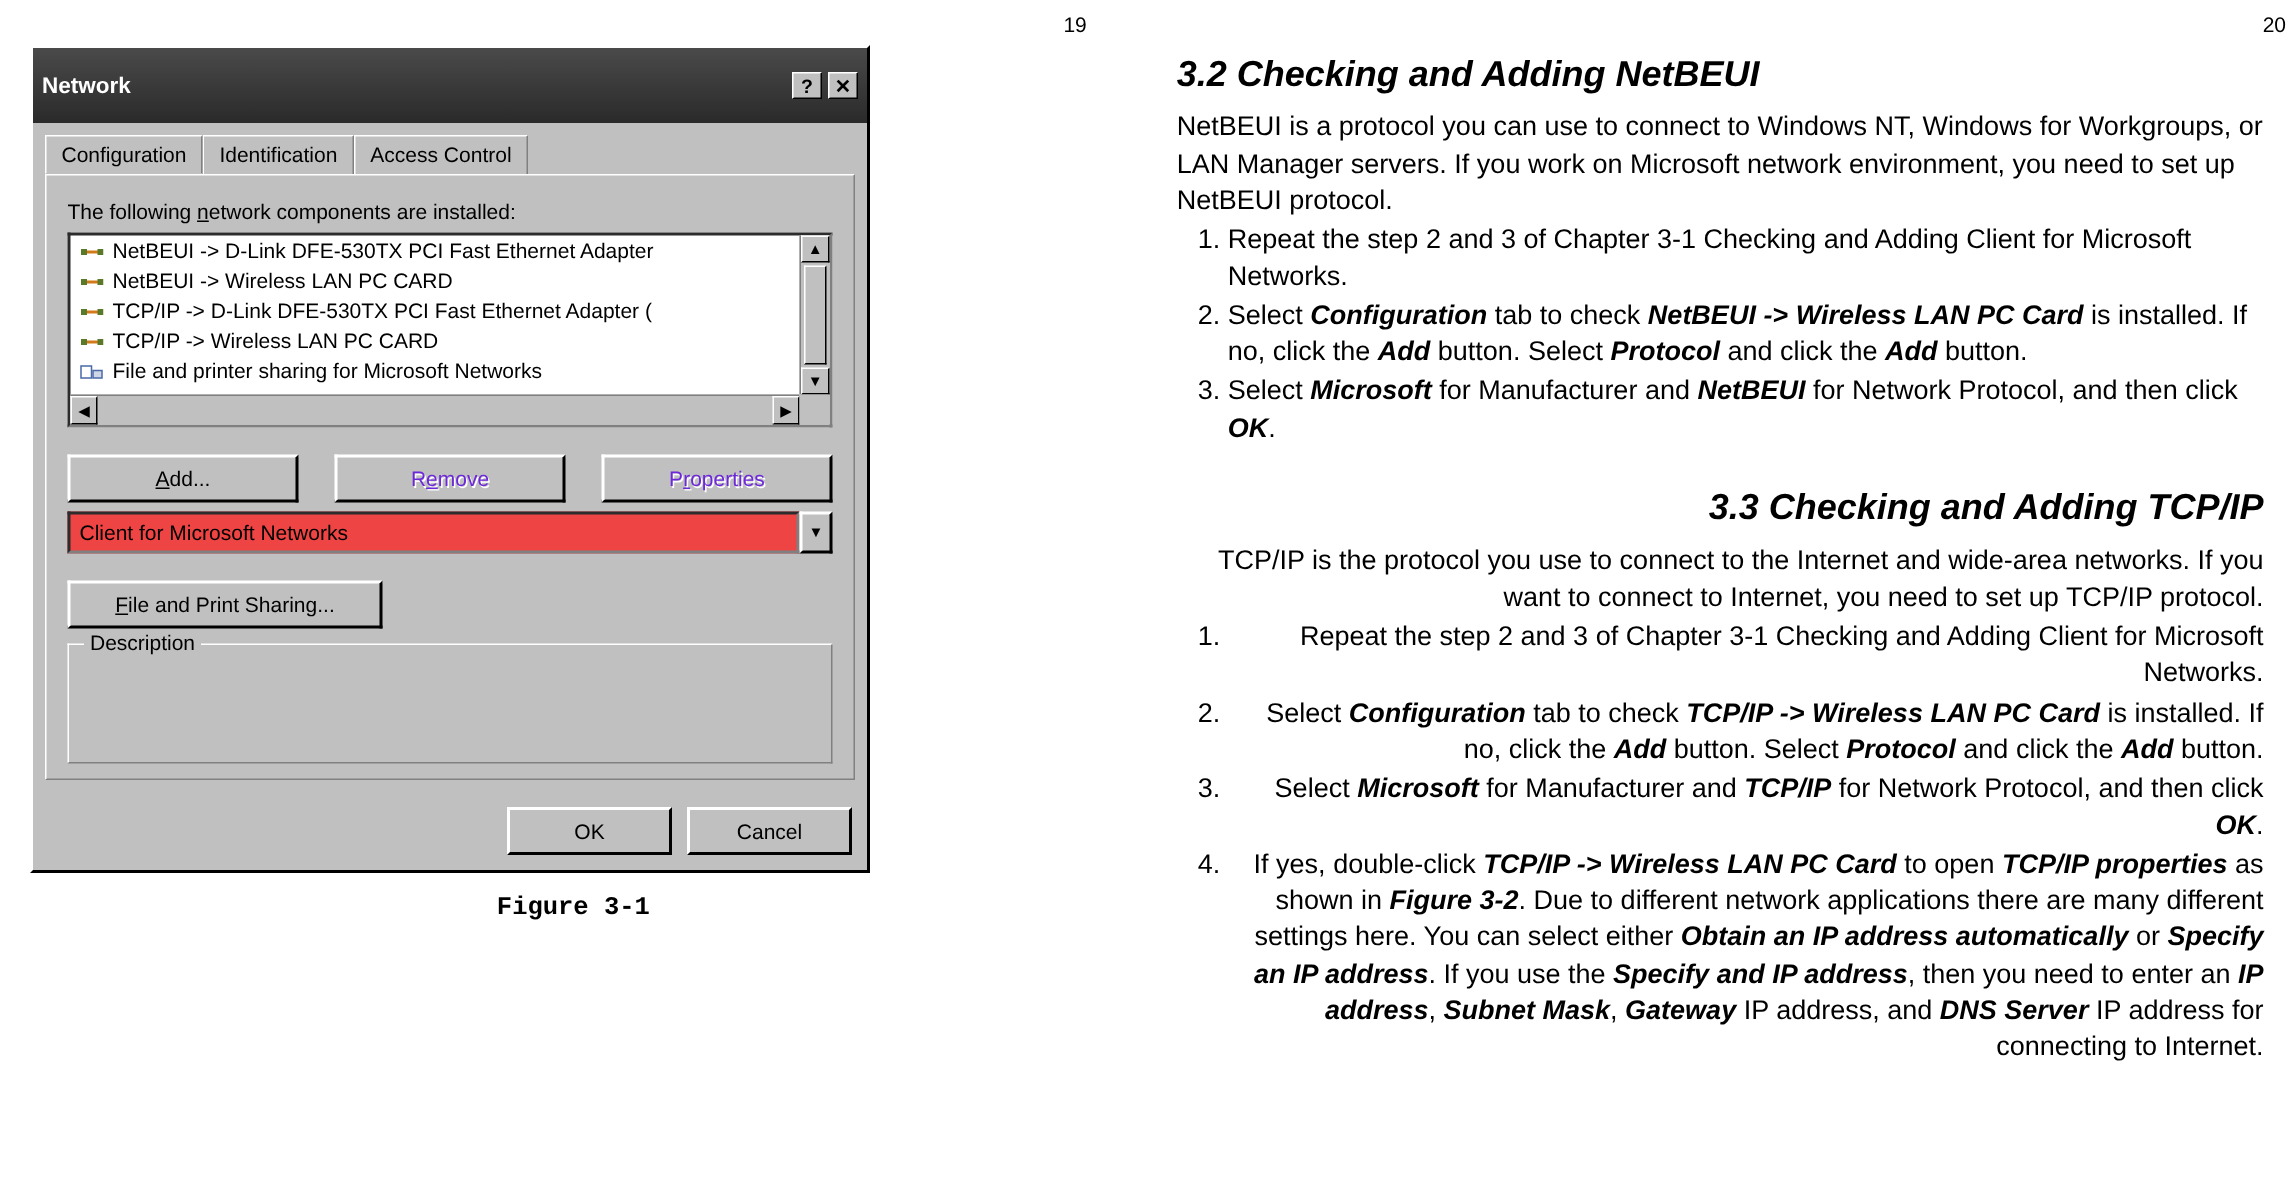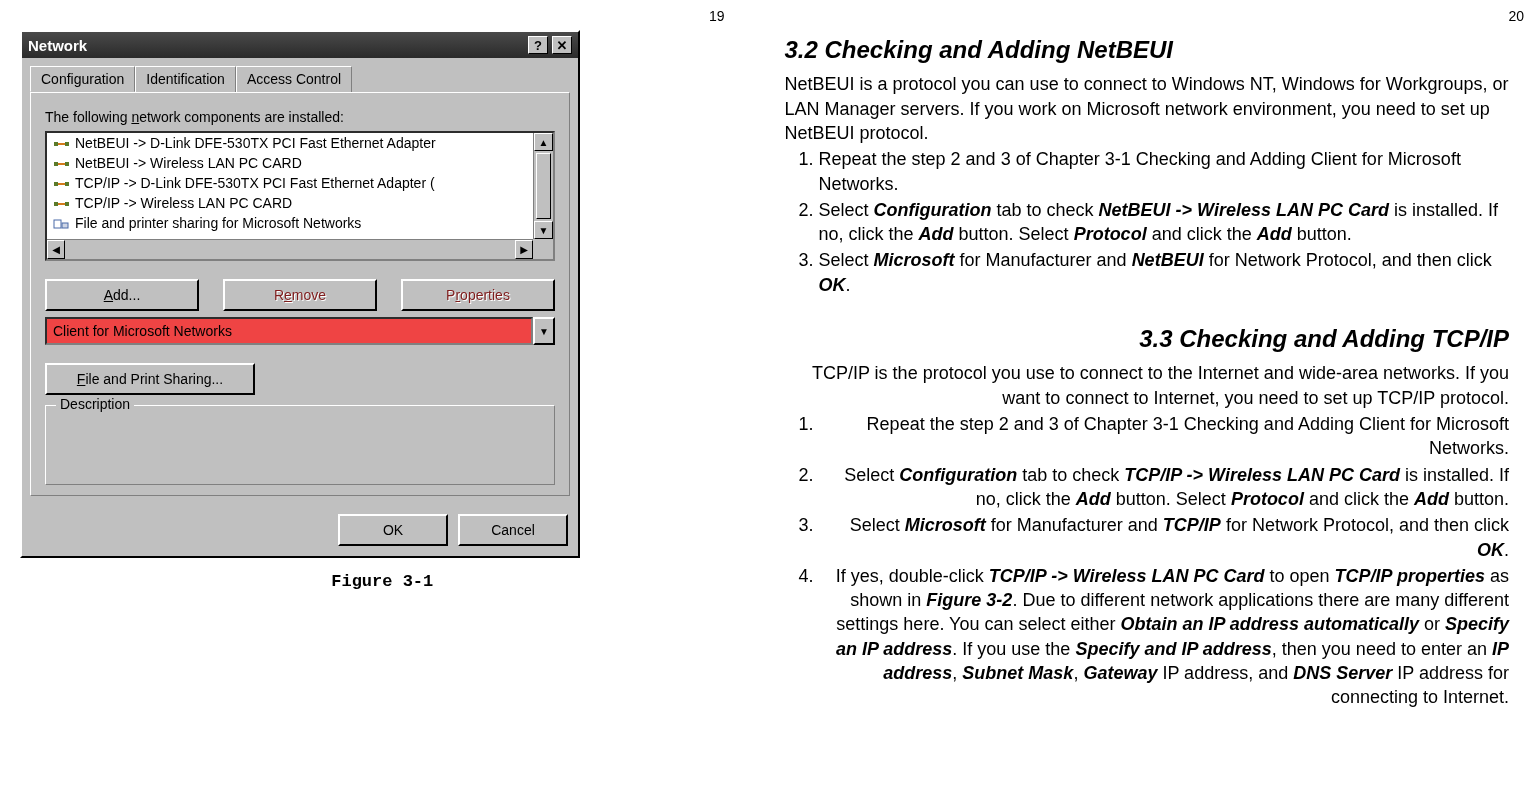--- a/index.html
+++ b/index.html
@@ -28,21 +28,21 @@
       font-family: Tahoma, "MS Sans Serif", sans-serif;
       font-size: 14px;
       margin-top: 20px;
     }
     .titlebar {
       background: linear-gradient(#4a4a4a,#2a2a2a);
       color: #fff;
       display: flex;
       align-items: center;
       justify-content: space-between;
-      padding: 4px 6px;
+      padding: 16px 6px;
       font-weight: bold;
       font-size: 15px;
     }
     .title-icons { display:flex; gap:4px; }
     .title-icons .tb-btn {
       width: 20px; height: 18px; background:#c0c0c0;
       border:1px solid #000; border-top-color:#fff; border-left-color:#fff;
       display:flex; align-items:center; justify-content:center;
       font-weight:bold; color:#000; font-size:13px;
     }
@@ -83,21 +83,21 @@
     .btnrow { display:flex; gap:24px; margin:18px 0 6px 0; }
     .w98btn {
       flex:1;
       text-align:center;
       padding:6px 0;
       background:#c0c0c0;
       border:2px solid #000;
       border-top-color:#fff; border-left-color:#fff;
       font-size:14px;
     }
-    .w98btn.disabled { color:#7f1d1d; text-shadow:1px 1px #fff; }
+    .w98btn.disabled { color:#6d28d9; text-shadow:1px 1px #fff; }
     .dropdown {
       display:flex; margin-top:6px;
     }
     .dropdown .dd-field { flex:1; background:#ef4444; border:2px inset #808080; padding:4px 6px; font-size:14px;}
     .dropdown .dd-btn { width:22px; background:#c0c0c0; border:2px solid #000; border-top-color:#fff; border-left-color:#fff; display:flex;align-items:center;justify-content:center;font-size:10px;}
     .sharebtn { margin:18px 0 10px 0; width:210px; text-align:center; padding:6px; background:#c0c0c0; border:2px solid #000; border-top-color:#fff; border-left-color:#fff; font-size:14px;}
     .groupbox {
       border:1px solid #808080;
       border-top-color:#fff; border-left-color:#fff;
       position:relative;

